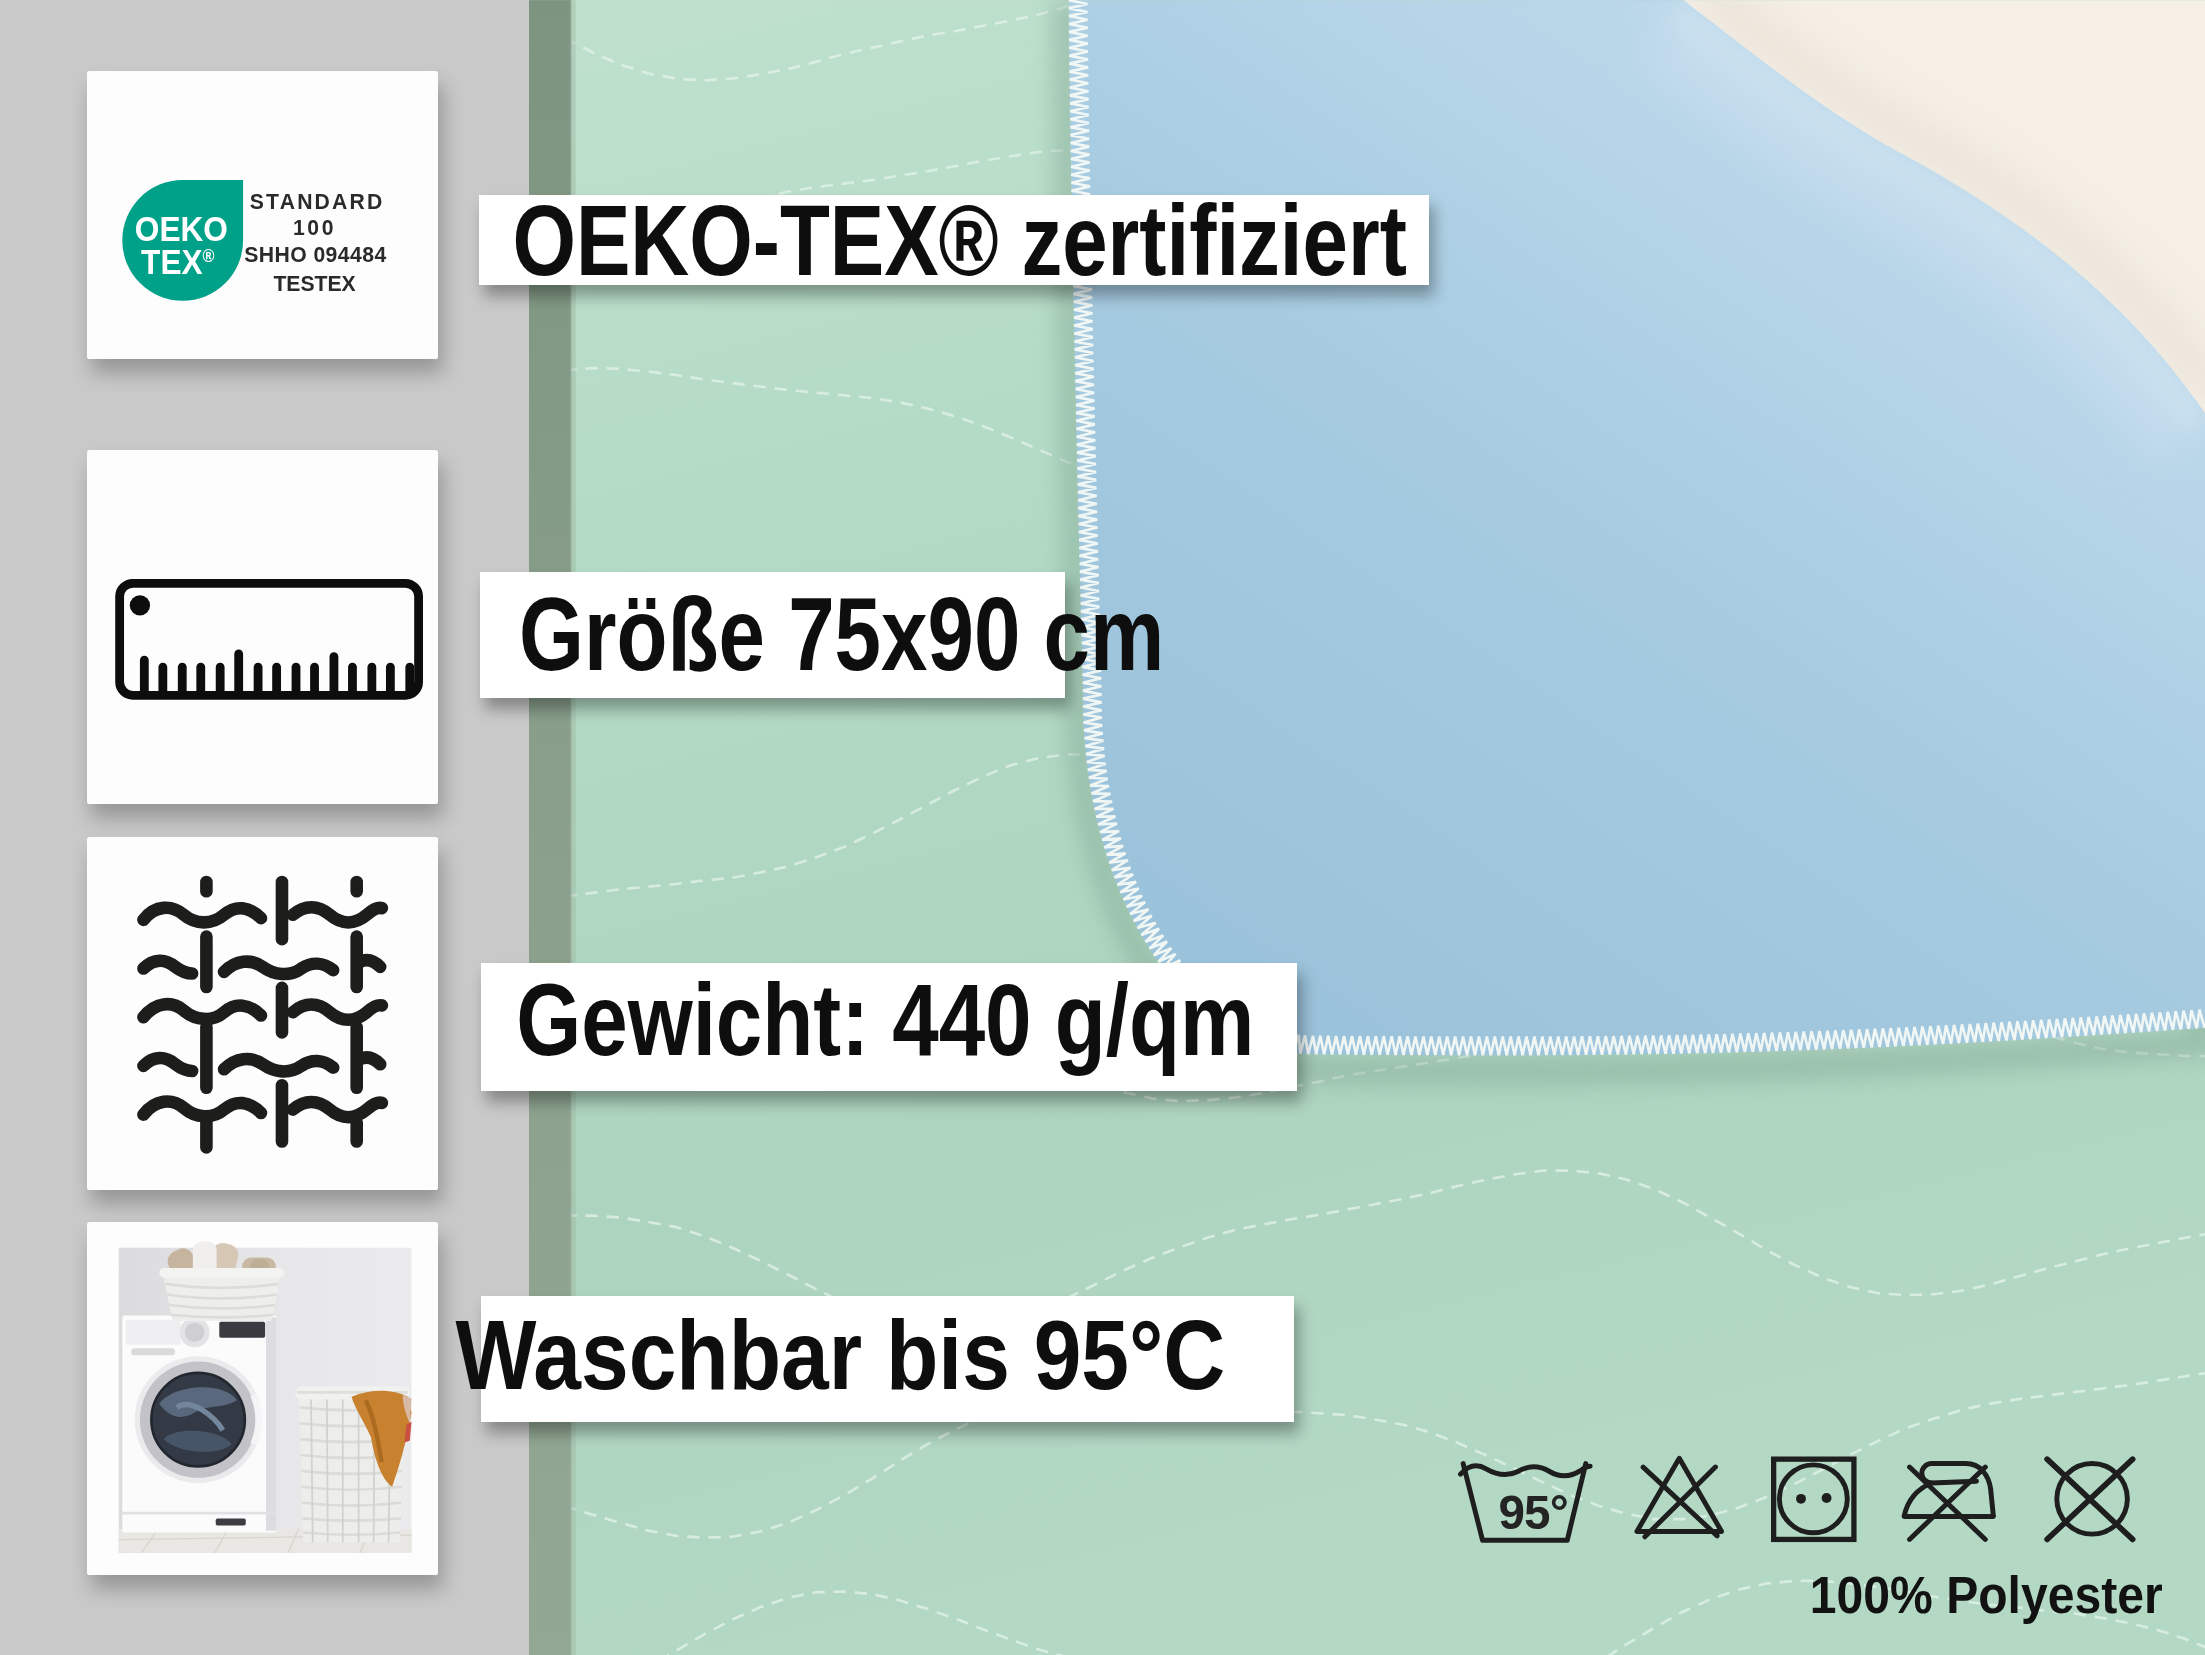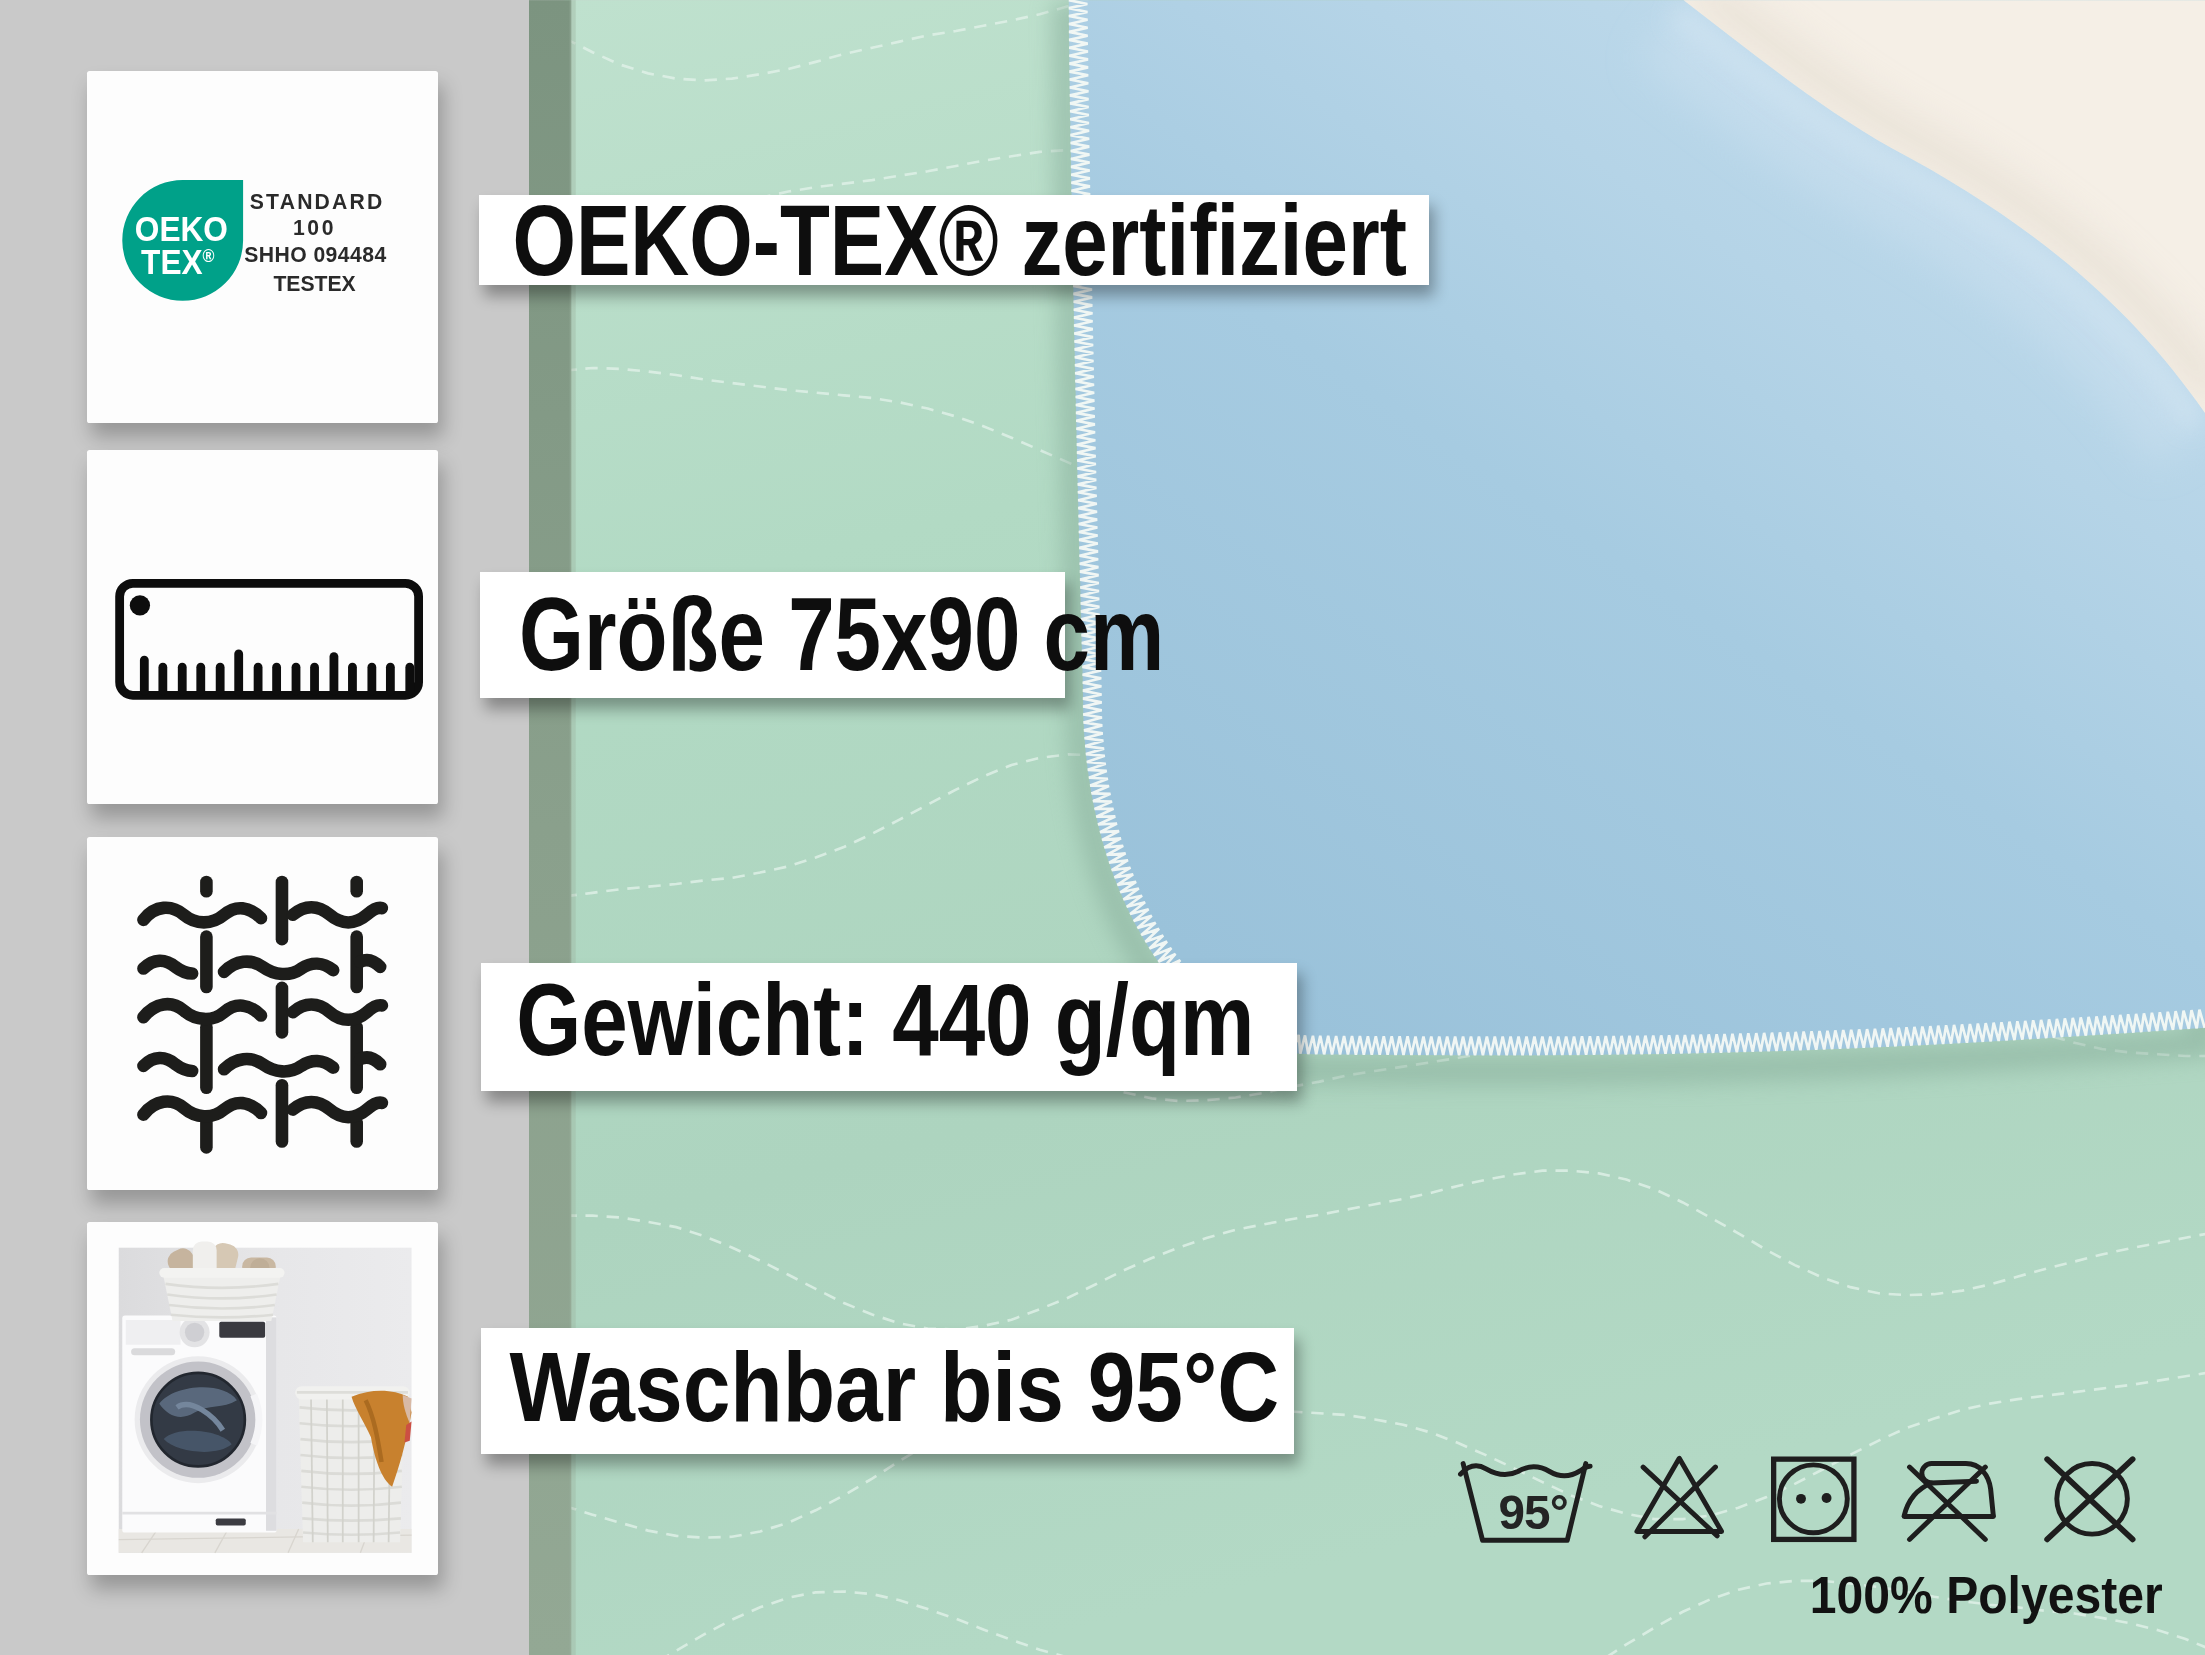--- a/index.html
+++ b/index.html
@@ -104,21 +104,21 @@
       <circle cx="1772" cy="1699" r="40"></circle>
       <path d="M1721,1654 L1818,1745" stroke-width="6.4"></path>
       <path d="M1818,1654 L1721,1745" stroke-width="6.4"></path>
     </g>
   </g>
   <text x="1099" y="1733" font-family="Liberation Sans, sans-serif" font-size="54" font-weight="bold" fill="#242424" letter-spacing="-1">95°</text>
 
   <text x="1452" y="1829" font-family="Liberation Sans, sans-serif" font-size="58" font-weight="bold" fill="#121212" transform="translate(1452,1829) scale(0.94,1) translate(-1452,-1829)">100% Polyester</text>
 </svg>
 
-<div class="card" style="top:71px; height:352px;">
+<div class="card" style="top:71px; height:288px;">
   <svg width="351" height="352" viewBox="0 0 398 399">
 
     <path d="M108.5,123.5 L177,123.5 L177,192 A68.5,68.5 0 1 1 108.5,123.5 Z" fill="#00a189"></path>
     <g fill="#ffffff" font-family="Liberation Sans, sans-serif" font-weight="bold" text-anchor="middle">
       <text x="107" y="193" font-size="39" transform="translate(107,193) scale(0.92,1) translate(-107,-193)">OEKO</text>
       <text x="103" y="230" font-size="39" transform="translate(103,230) scale(0.92,1) translate(-103,-230)">TEX<tspan font-size="20" dy="-13">®</tspan></text>
     </g>
     <g fill="#2a2a2a" font-family="Liberation Sans, sans-serif" font-weight="bold" text-anchor="middle">
       <text x="261" y="156" font-size="24" letter-spacing="2.5">STANDARD</text>
       <text x="258" y="186" font-size="24" letter-spacing="3">100</text>
@@ -283,16 +283,16 @@
 </div>
 
 <div class="banner" style="left:480px; top:572px; width:585px; height:126px; font-size:103px;">
   <span style="transform:scaleX(0.811); padding-left:48px;">Größe 75x90 cm</span>
 </div>
 
 <div class="banner" style="left:481px; top:963px; width:816px; height:128px; font-size:102px;text-align:right;">
   <span style="transform:scaleX(0.819); padding-left:43px; position:relative; top:-6.2px;">Gewicht: 440 g/qm</span>
 </div>
 
-<div class="banner" style="left:481px; top:1328px; width:813px; height:126px; font-size:99px;">
+<div class="banner" style="left:481px; top:1296px; width:813px; height:126px; font-size:99px;justify-content:center;">
   <span style="transform:scaleX(0.866); padding-left:33px; position:relative; top:-4.4px;">Waschbar bis 95°C</span>
 </div>
 
 
 </body></html>

